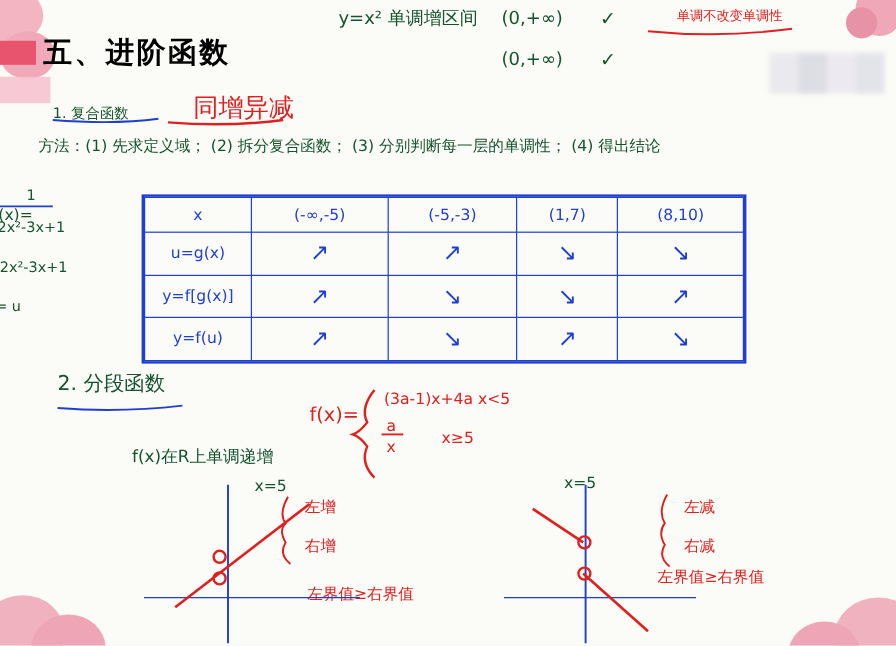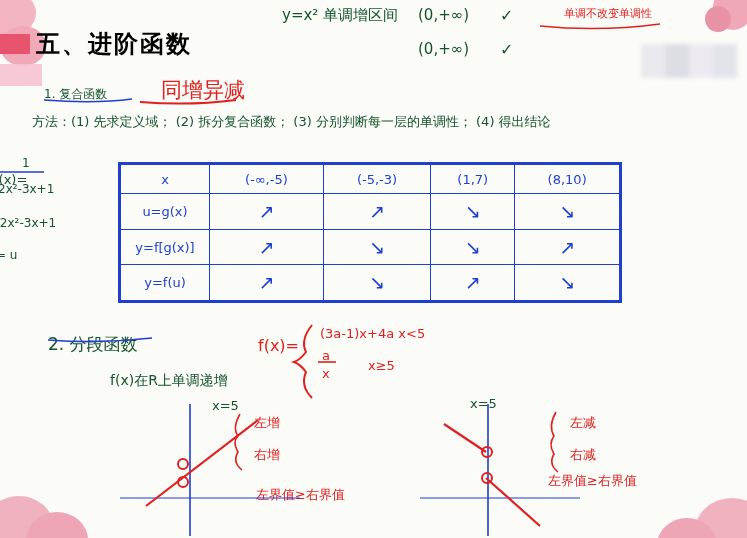--- a/index.html
+++ b/index.html
@@ -128,21 +128,21 @@
         <td class="lbl">y=f(u)</td>
         <td><span class="arrow">↗</span></td>
         <td><span class="arrow">↘</span></td>
         <td><span class="arrow">↗</span></td>
         <td><span class="arrow">↘</span></td>
       </tr>
     </tbody>
       </table>
   </div>
 
-  <div class="note ink hand" style="left:48px;top:333px;font-size:17px;">2. 分段函数</div>
+  <div class="note ink hand" style="left:48px;top:308px;font-size:17px;">2. 分段函数</div>
 
   <div class="note red hand" style="left:258px;top:336px;font-size:16px;">f(x)=</div>
   <div class="note red hand" style="left:320px;top:326px;font-size:13px;">(3a-1)x+4a   x&lt;5</div>
   <div class="note red hand" style="left:322px;top:348px;font-size:13px;">a</div>
   <div class="note red hand" style="left:322px;top:366px;font-size:13px;">x</div>
   <div class="note red hand" style="left:368px;top:358px;font-size:13px;">x≥5</div>
 
   <div class="note ink hand" style="left:110px;top:372px;font-size:14px;">f(x)在R上单调递增</div>
   <div class="note ink hand" style="left:212px;top:398px;font-size:13px;">x=5</div>
   <div class="note red hand" style="left:254px;top:414px;font-size:13px;font-family:Liberation Serif, serif;">左增</div>

